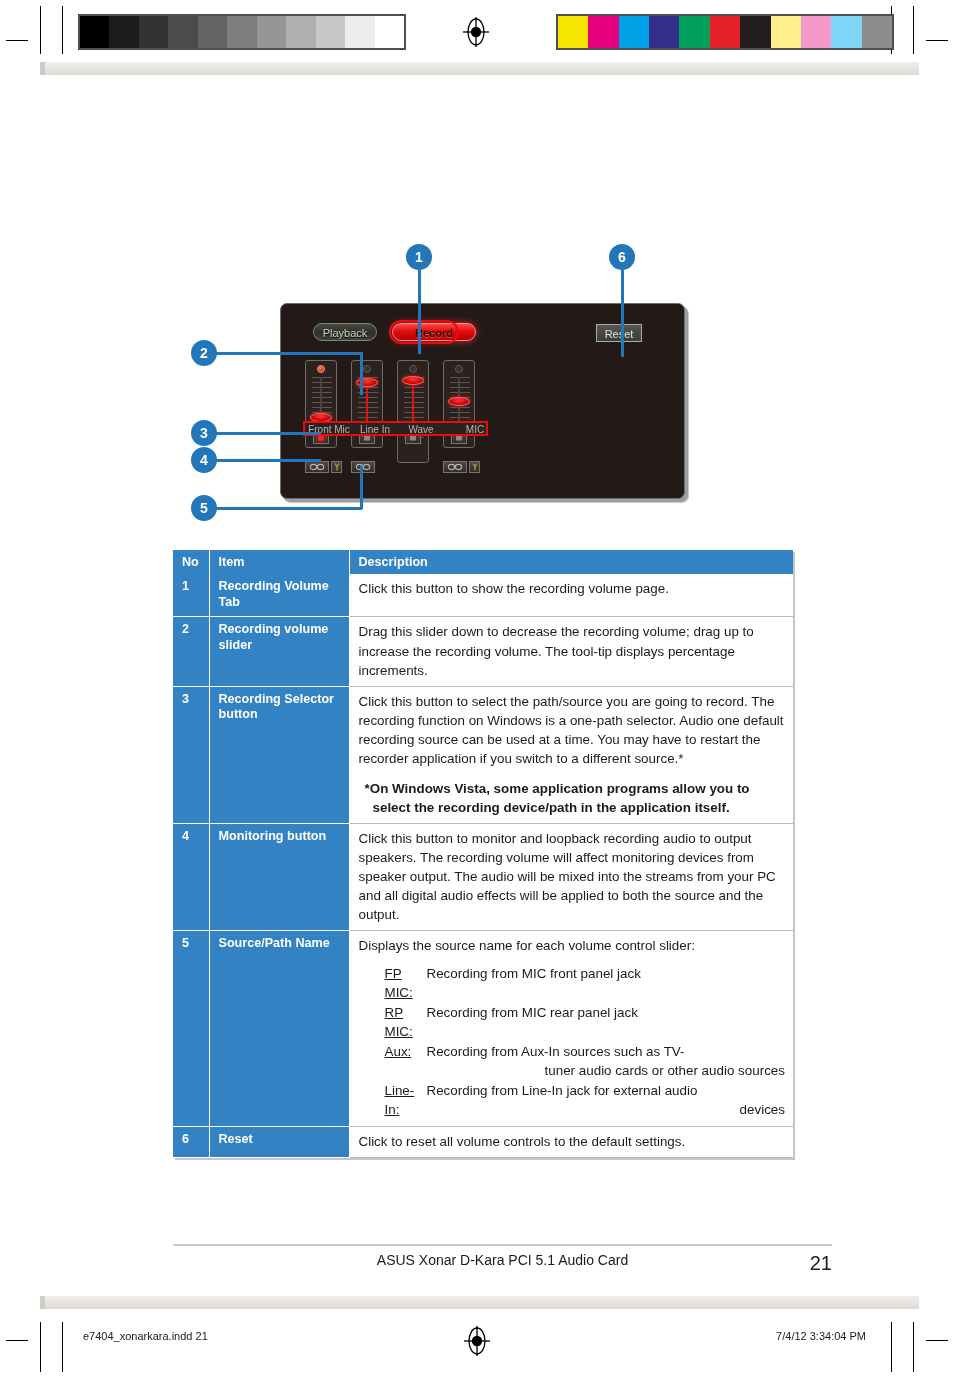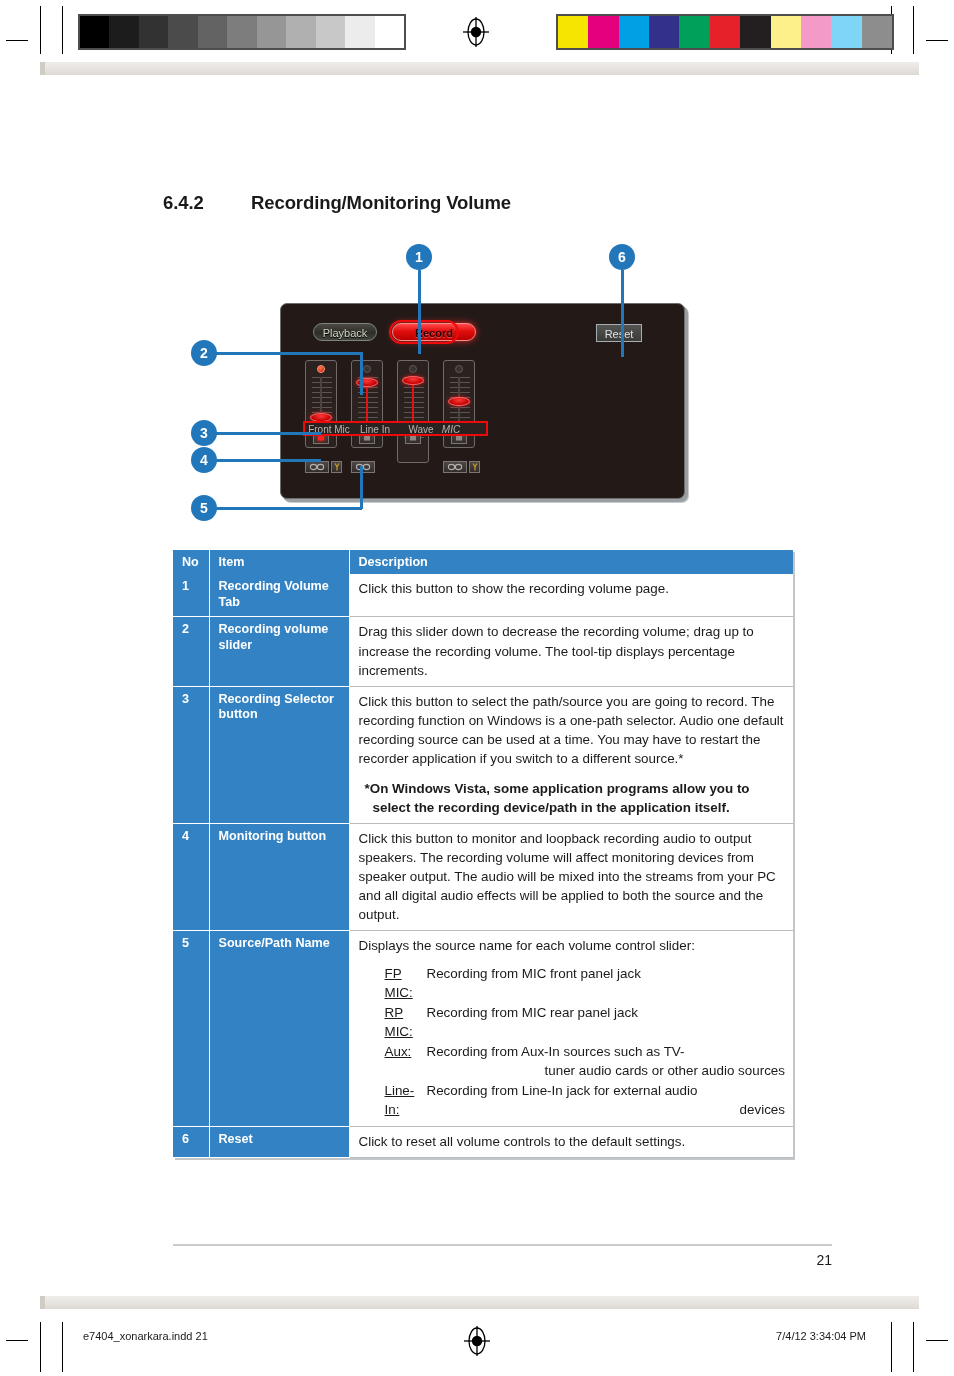--- a/index.html
+++ b/index.html
@@ -331,21 +331,21 @@
     width: 659px;
     text-align: center;
     font-size: 14px;
     color: #1b1b1b;
   }
   #footer-pageno {
     position: absolute;
     left: 740px; top: 1252px;
     width: 92px;
     text-align: right;
-    font-size: 14px;
+    font-size: 20px;
     color: #1b1b1b;
   }
   #imprint-file {
     position: absolute;
     left: 83px; top: 1330px;
     font-size: 11px;
     color: #1b1b1b;
     white-space: nowrap;
   }
   #imprint-date {
@@ -402,23 +402,20 @@
       <line x1="13" y1="0" x2="13" y2="30" stroke="#000" stroke-width="1.3"></line>
       <line x1="0" y1="15" x2="26" y2="15" stroke="#000" stroke-width="1.3"></line>
     </svg>
   </div>
 </div>
 
 <div class="band" id="band-top"></div>
 
 <div id="page-body">
 
-  <div id="section-heading">
-    <span class="num">6.4.2</span><span>Recording/Monitoring Volume</span>
-  </div>
 
   <div id="figure">
 
     <div class="lead v" style="left:418px;top:40px;height:84px;"></div>
     <div class="lead v" style="left:621px;top:40px;height:87px;"></div>
 
     <div class="lead h" style="left:214px;top:122px;width:148px;"></div>
     <div class="lead v" style="left:360px;top:122px;height:43px;"></div>
 
     <div class="lead h" style="left:214px;top:202px;width:107px;"></div>
@@ -530,21 +527,21 @@
                   <path d="M3 4 v4" stroke="#c9a227" stroke-width="1.2"></path>
                 </svg>
             </div>
           </div>
         </div>
 
         <div id="label-strip">
           <span class="lbl" style="left:-2px;width:52px;">Front Mic</span>
           <span class="lbl" style="left:44px;width:52px;">Line In</span>
           <span class="lbl" style="left:90px;width:52px;">Wave</span>
-          <span class="lbl" style="left:120px;width:52px;font-style:italic;">MIC</span>
+          <span class="lbl" style="left:144px;width:52px;">MIC</span>
         </div>
 
       </div>
     </div>
   </div>
 
   <table id="spec-table">
     <thead>
       <tr>
         <th class="col-no">No</th>
@@ -609,20 +606,21 @@
       </tr>
       <tr>
         <td class="cell-no">6</td>
         <td class="cell-item">Reset</td>
         <td class="cell-desc">Click to reset all volume controls to the default settings.</td>
       </tr>
     </tbody>
   </table>
 
   <div id="footer-rule"></div>
+  <div id="footer-title">ASUS Xonar D-Kara PCI 5.1 Audio Card</div>
   <div id="footer-pageno">21</div>
 </div>
 
 <div class="band" id="band-bottom"></div>
 
 <div id="print-marks-bottom">
   <div class="crop-line" style="left:40px;top:1322px;width:1px;height:50px;"></div>
   <div class="crop-line" style="left:62px;top:1322px;width:1px;height:50px;"></div>
   <div class="crop-line" style="left:6px;top:1340px;width:22px;height:1px;"></div>
   <div class="crop-line" style="left:891px;top:1322px;width:1px;height:50px;"></div>

